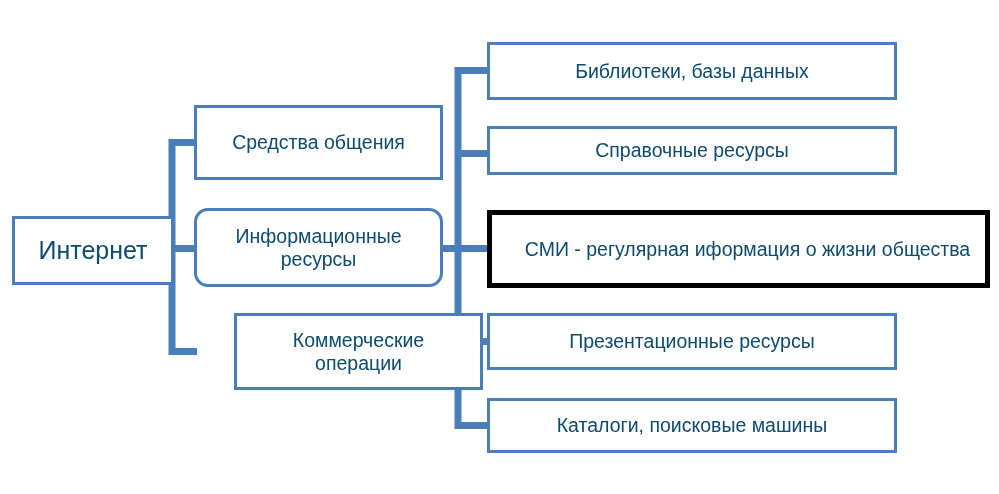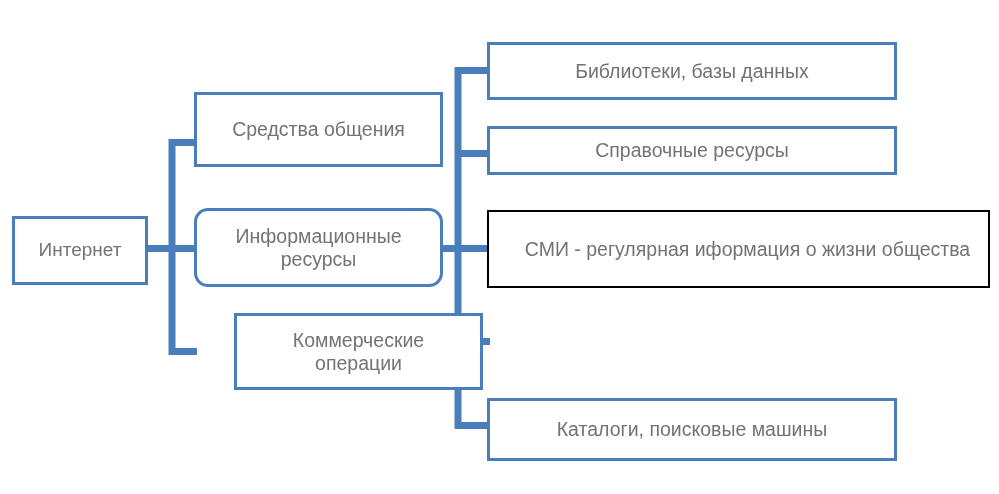--- a/index.html
+++ b/index.html
@@ -26,68 +26,68 @@
     pointer-events: none;
   }
   .node {
     position: absolute;
     box-sizing: border-box;
     background: #ffffff;
     display: flex;
     align-items: center;
     justify-content: center;
     text-align: center;
-    color: #737373;
+    color: #0c4a6e;
     line-height: 1.18;
     padding: 2px 10px;
   }
   .node-blue {
     border: 3px solid #4a7ebb;
   }
   .node-red {
-    border: 2px solid #000000;
+    border: 5px solid #000000;
     padding-left: 28px;
   }
   .node-label {
     display: block;
     white-space: pre-line;
   }
   
   #node-root {
     left: 12px;
     top: 216px;
-    width: 136px;
+    width: 162px;
     height: 69px;
-    font-size: 19px;
+    font-size: 25px;
   }
   
   .node-mid {
     left: 194px;
     width: 249px;
     font-size: 19.5px;
   }
-  #node-mid-0 { top: 92px;  height: 75px; align-items: center; }
+  #node-mid-0 { top: 105px;  height: 75px; align-items: center; }
   #node-mid-1 { top: 208px;  height: 79px; border-radius: 14px; }
   #node-mid-2 { top: 313px;  height: 77px; margin-left: 40px; }
   
   .node-right {
     left: 487px;
     width: 410px;
     font-size: 19.5px;
   }
   #node-right-0 { top: 42px;  height: 58px; }
   #node-right-1 { top: 126px; height: 49px; }
   #node-right-2 {
     top: 210px;
     height: 78px;
     width: 503px;
     font-size: 19.5px;
   }
   #node-right-3 { top: 313px; height: 57px; }
-  #node-right-4 { top: 398px; height: 63px; }
+  #node-right-4 { top: 398px; height: 55px; }
 </style>
 </head>
 <body>
 
 <div id="diagram-canvas">
 
   <svg id="connector-layer" viewBox="0 0 999 494" width="999" height="494" xmlns="http://www.w3.org/2000/svg">
     <g stroke="#4a7ebb" stroke-width="7" fill="none" stroke-linecap="butt">
 
       <line x1="148" y1="248.5" x2="175" y2="248.5"></line>
@@ -128,17 +128,20 @@
 
   <div class="node node-blue node-right" id="node-right-0">
     <span class="node-label">Библиотеки, базы данных</span>
   </div>
   <div class="node node-blue node-right" id="node-right-1">
     <span class="node-label">Справочные ресурсы</span>
   </div>
   <div class="node node-red node-right" id="node-right-2">
     <span class="node-label">СМИ - регулярная иформация о жизни общества</span>
   </div>
+  <div class="node node-blue node-right" id="node-right-3">
+    <span class="node-label">Презентационные ресурсы</span>
+  </div>
   <div class="node node-blue node-right" id="node-right-4">
     <span class="node-label">Каталоги, поисковые машины</span>
   </div>
 
 </div>
 
 </body></html>

